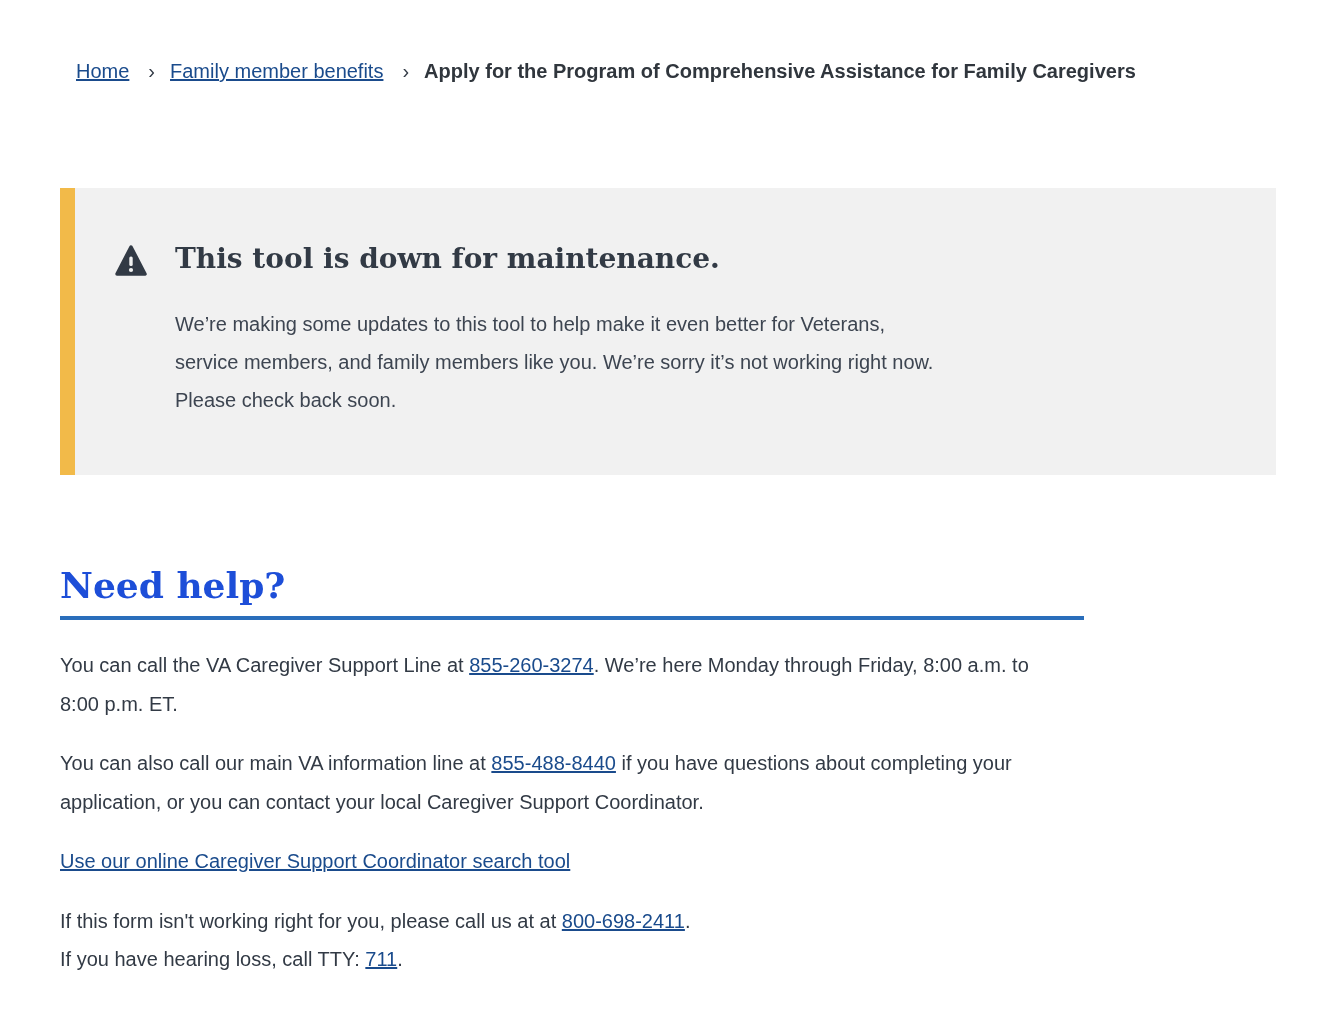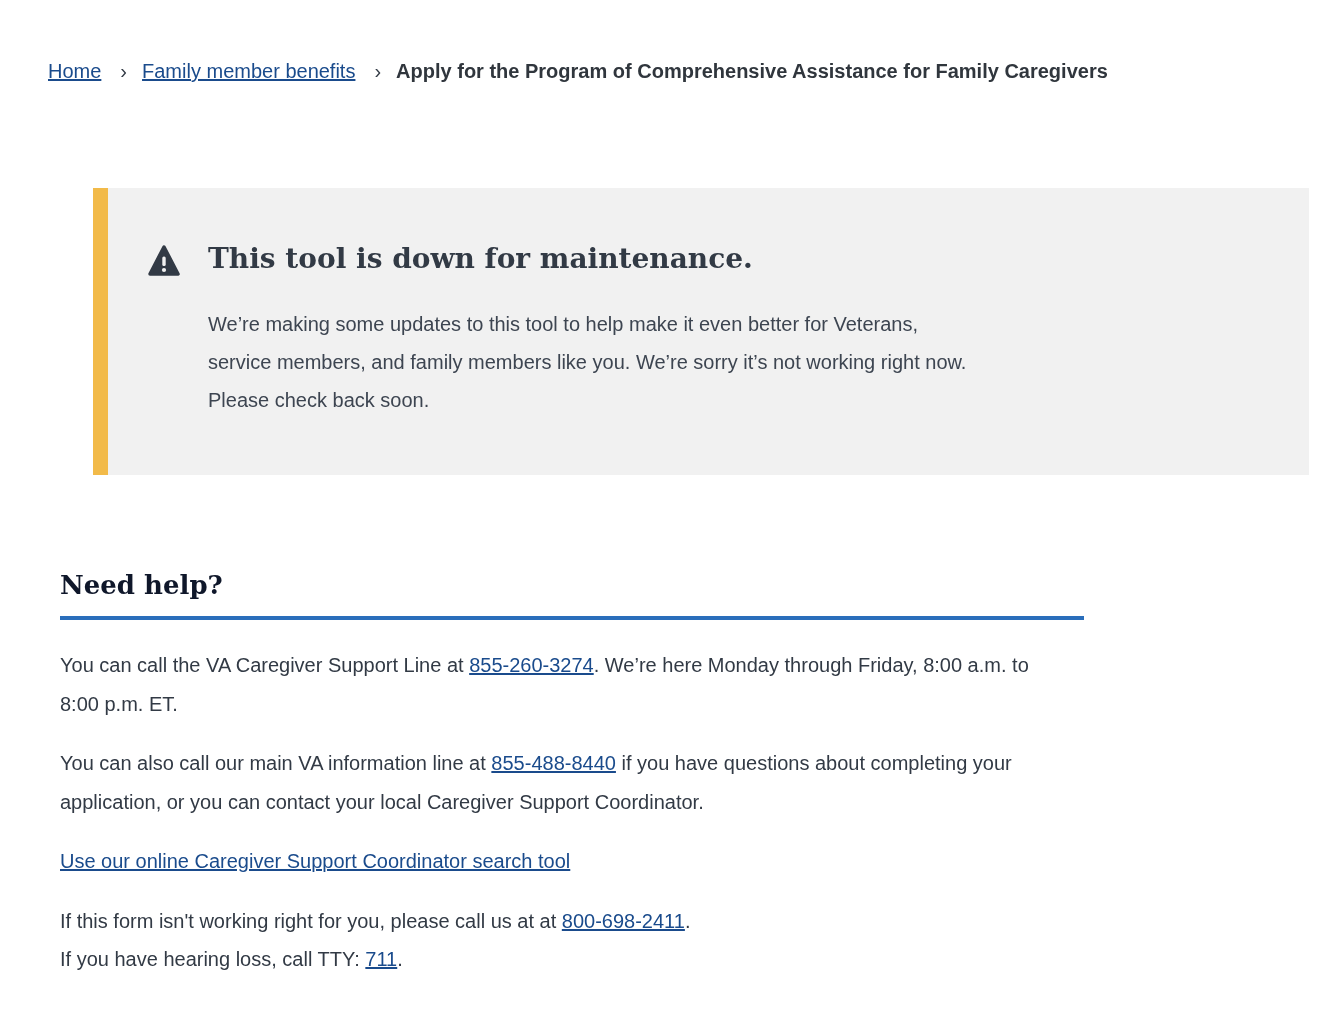--- a/index.html
+++ b/index.html
@@ -8,42 +8,42 @@
     padding: 0;
     background: #ffffff;
     width: 1322px;
     min-height: 1012px;
     font-family: "Liberation Sans", "DejaVu Sans", sans-serif;
     color: #323a45;
   }
 
   
   .breadcrumb {
-    padding: 57px 0 0 48px;
+    padding: 57px 0 0 76px;
     font-size: 20px;
     line-height: 28px;
   }
   .crumb-link {
     color: #1a4b8c;
     text-decoration: underline;
     cursor: pointer;
   }
   .crumb-sep {
     color: #323a45;
     margin: 0 15px 0 19px;
     display: inline-block;
   }
   .crumb-current {
     font-weight: 700;
     color: #30363d;
   }
 
   
   .alert {
-    margin: 103px 0 0 93px;
+    margin: 103px 0 0 60px;
     width: 1216px;
     background: #f1f1f1;
     border-left: 15px solid #f2ba49;
     padding: 54px 40px 56px 40px;
   }
   .alert-row { display: flex; align-items: flex-start; }
   .alert-icon { flex: 0 0 auto; margin: 2px 28px 0 0; }
   .alert-icon svg { display: block; }
   .alert-title {
     margin: 0;
@@ -62,23 +62,23 @@
   }
 
   
   .help { margin: 0 0 0 60px; width: 1024px; }
   .help-heading {
     margin: 92px 0 0;
     padding: 0 0 13px;
     border-bottom: 4px solid #2a6ebb;
     font-family: "DejaVu Serif", "Liberation Serif", serif;
     font-weight: 700;
-    font-size: 26px;
+    font-size: 36px;
     line-height: 36px;
-    color: #0f172a;
+    color: #1d4ed8;
   }
   .help-p {
     margin: 21px 0 0;
     font-size: 20px;
     line-height: 38.5px;
     max-width: 1012px;
     color: #323a45;
   }
   .help-heading + .help-p { margin-top: 26px; }
   .link {

